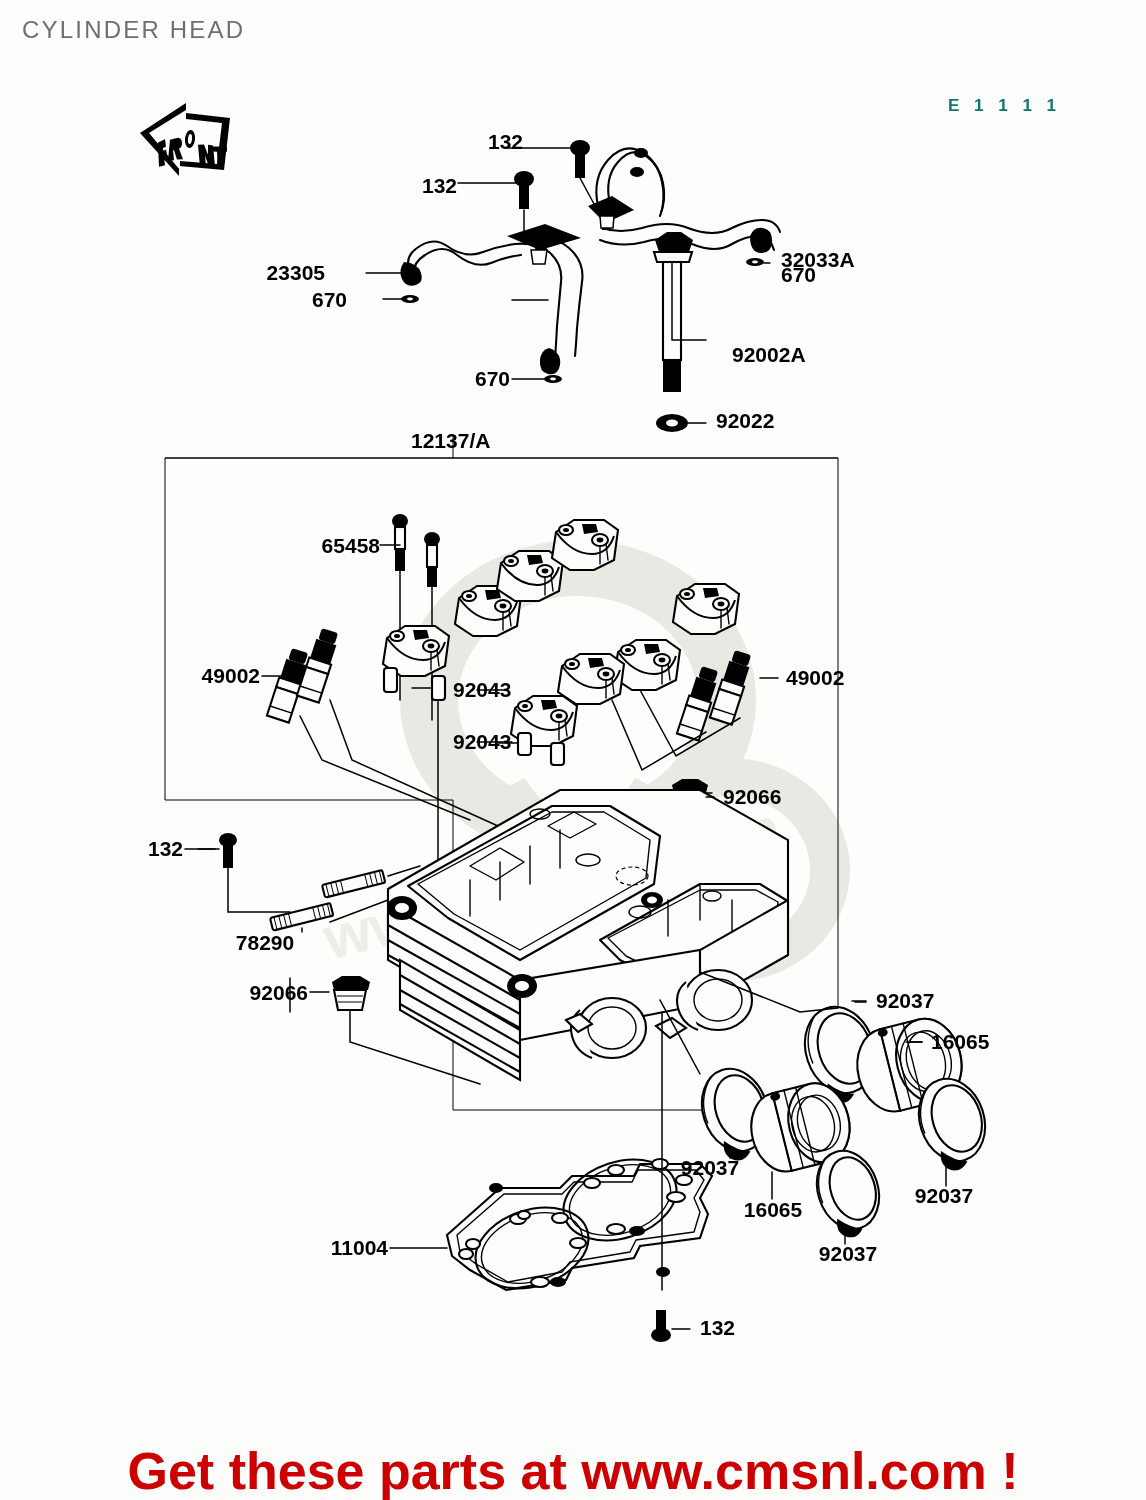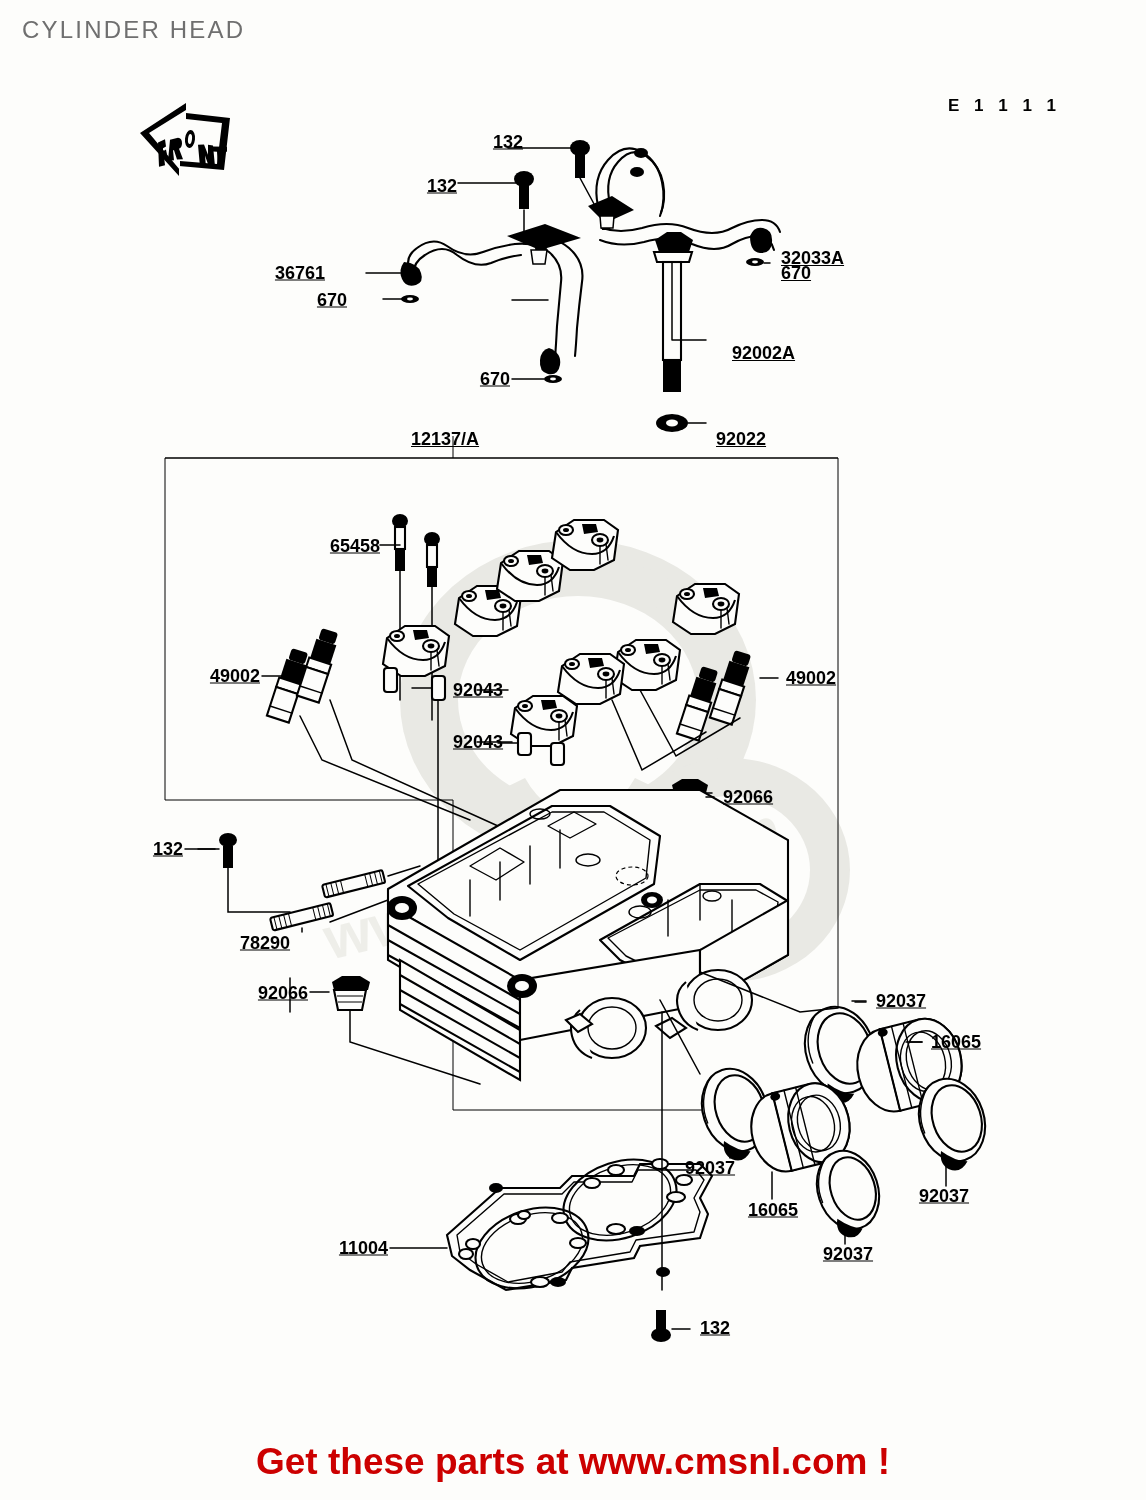--- a/index.html
+++ b/index.html
@@ -24,51 +24,50 @@
     color:#6f6f6f;
     white-space:nowrap;
     text-align:right;
   }
   #diagram-code{
     position:absolute;
     left:948px; top:96px;
     font-size:17px;
     font-weight:bold;
     letter-spacing:5px;
-    color:#000000;
+    color:#0f766e;
     white-space:nowrap;
   }
 
   
   #footer-text{
     position:absolute;
     left:0; top:1441px;
     width:1146px;
     text-align:center;
-    font-size:37px;
+    font-size:52px;
     font-weight:bold;
     color:#cc0000;
     white-space:nowrap;
   }
 
   
   #canvas{
     position:absolute;
     left:0; top:0;
     width:1146px; height:1500px;
   }
 
   .lbl{
     position:absolute;
-    font-size:18px;
+    font-size:21px;
     font-weight:bold;
     color:#000;
     white-space:nowrap;
     letter-spacing:0px;
-    text-decoration:underline;
   }
 </style>
 </head>
 <body>
 
 <div id="page">
 
   <div id="page-title">CYLINDER HEAD</div>
   <div id="diagram-code">E 1 1 1 1</div>
 
@@ -565,27 +564,27 @@
       <path class="lead" d="M477 742 L512 742"></path>
       <path class="lead" d="M714 797 L706 797"></path>
       <path class="lead" d="M185 849 L219 849"></path>
       <path class="lead" d="M866 1001 L852 1001"></path>
       <path class="lead" d="M922 1042 L906 1042"></path>
     </g>
   </svg>
 
   <div class="lbl" style="left:523px;top:142px;transform:translate(-100%,-50%);">132</div>
   <div class="lbl" style="left:457px;top:186px;transform:translate(-100%,-50%);">132</div>
-  <div class="lbl" style="left:325px;top:273px;transform:translate(-100%,-50%);">36761</div>
+  <div class="lbl" style="left:325px;top:273px;transform:translate(-100%,-50%);">23305</div>
   <div class="lbl" style="left:347px;top:300px;transform:translate(-100%,-50%);">670</div>
   <div class="lbl" style="left:781px;top:248px;">32033A</div>
   <div class="lbl" style="left:781px;top:263px;">670</div>
   <div class="lbl" style="left:510px;top:379px;transform:translate(-100%,-50%);">670</div>
   <div class="lbl" style="left:732px;top:343px;">92002A</div>
-  <div class="lbl" style="left:716px;top:429px;">92022</div>
+  <div class="lbl" style="left:716px;top:409px;">92022</div>
   <div class="lbl" style="left:411px;top:429px;">12137/A</div>
   <div class="lbl" style="left:380px;top:546px;transform:translate(-100%,-50%);">65458</div>
   <div class="lbl" style="left:260px;top:676px;transform:translate(-100%,-50%);">49002</div>
   <div class="lbl" style="left:786px;top:678px;transform:translateY(-50%);">49002</div>
   <div class="lbl" style="left:453px;top:690px;transform:translateY(-50%);">92043</div>
   <div class="lbl" style="left:453px;top:742px;transform:translateY(-50%);">92043</div>
   <div class="lbl" style="left:723px;top:797px;transform:translateY(-50%);">92066</div>
   <div class="lbl" style="left:183px;top:849px;transform:translate(-100%,-50%);">132</div>
   <div class="lbl" style="left:265px;top:943px;transform:translate(-50%,-50%);">78290</div>
   <div class="lbl" style="left:308px;top:993px;transform:translate(-100%,-50%);">92066</div>

